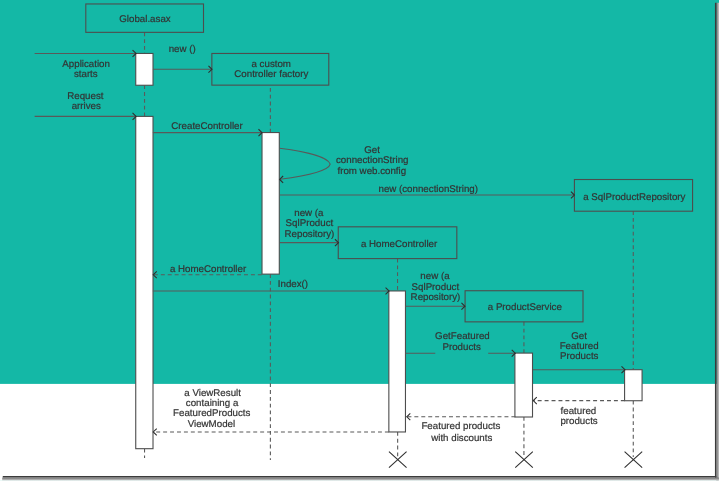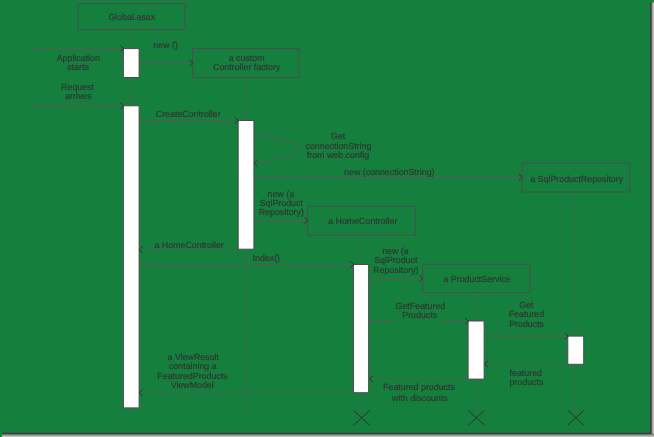--- a/index.html
+++ b/index.html
@@ -1,18 +1,18 @@
 <!DOCTYPE html>
 <html><head>
 <meta charset="utf-8">
 <title>Sequence Diagram</title>
 <style>
   html,body{margin:0;padding:0;background:#fff;}
   body{width:654px;height:437px;overflow:hidden;font-family:"Liberation Sans",sans-serif;}
-  #canvas{position:relative;width:654px;height:437px;background:#15803d;}
+  #canvas{position:relative;width:654px;height:349px;background:#14b8a6;}
   svg#diagram{display:block;position:absolute;left:0;top:0;}
   text{font-family:"Liberation Sans",sans-serif;font-size:8.85px;fill:#333333;stroke:#333333;stroke-width:0.18;paint-order:stroke;-webkit-font-smoothing:antialiased;text-rendering:geometricPrecision;}
   .box-line{stroke:#4d4d4d;stroke-width:1;fill:none;}
   .life{stroke:#5a5a5a;stroke-width:1;fill:none;stroke-dasharray:3.5 2.7;}
   .act{stroke:#4d4d4d;stroke-width:1;fill:#fff;}
   .arrow{stroke:#595959;stroke-width:1;fill:none;}
   .arrowd{stroke:#595959;stroke-width:1;fill:none;stroke-dasharray:3.6 2.7;}
   .head{stroke:#2f2f2f;stroke-width:1;fill:none;}
 </style>
 </head>

